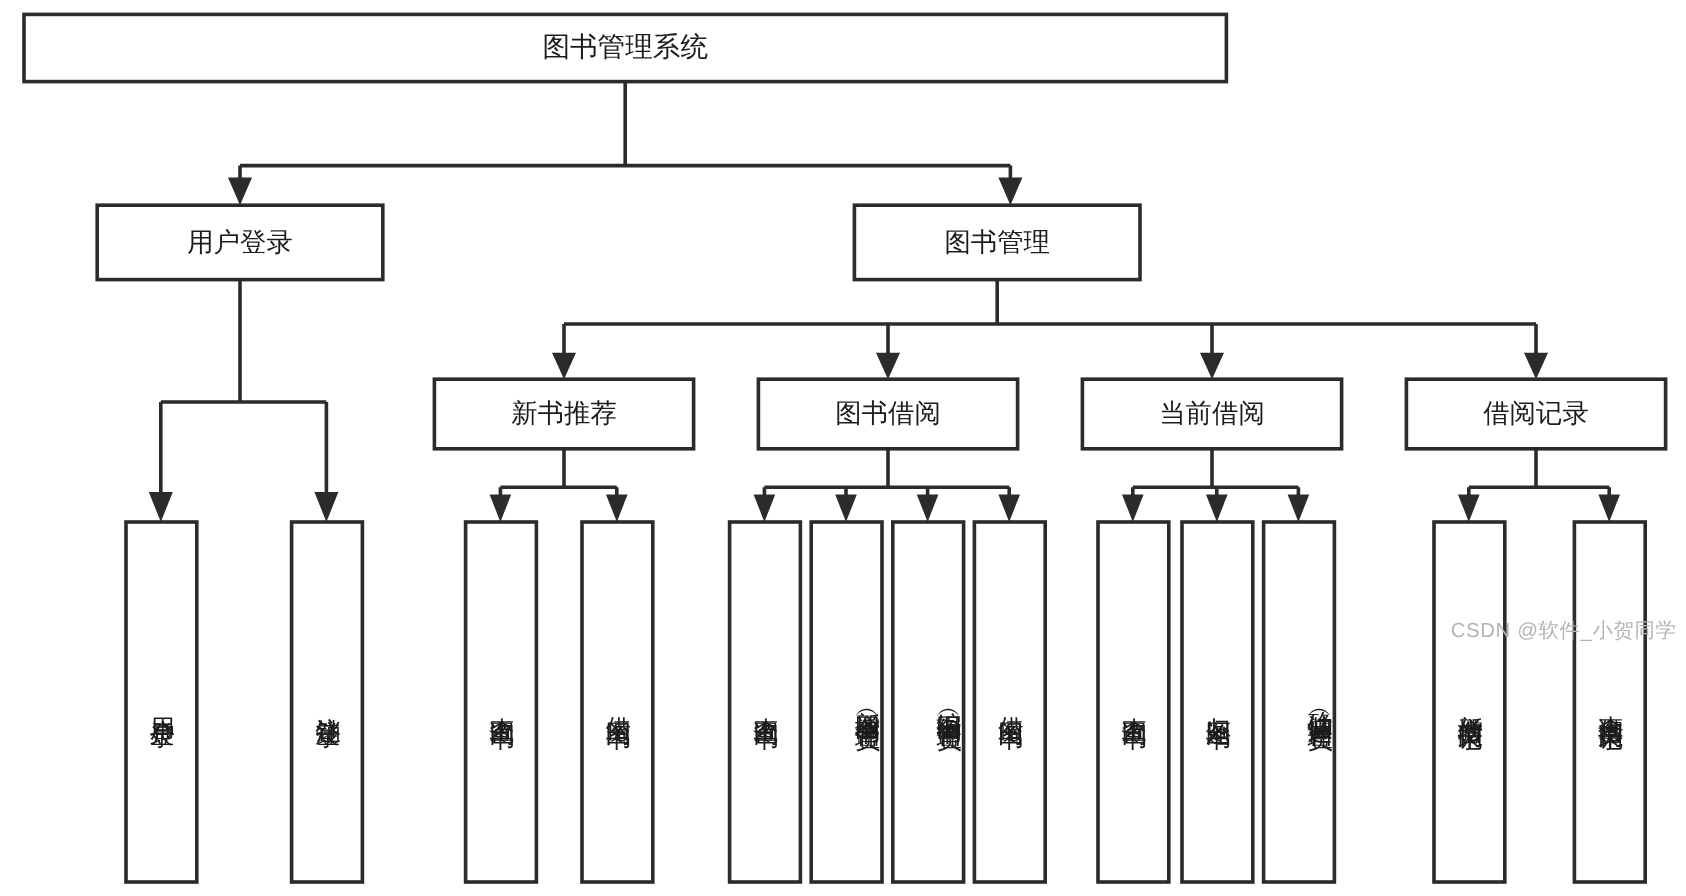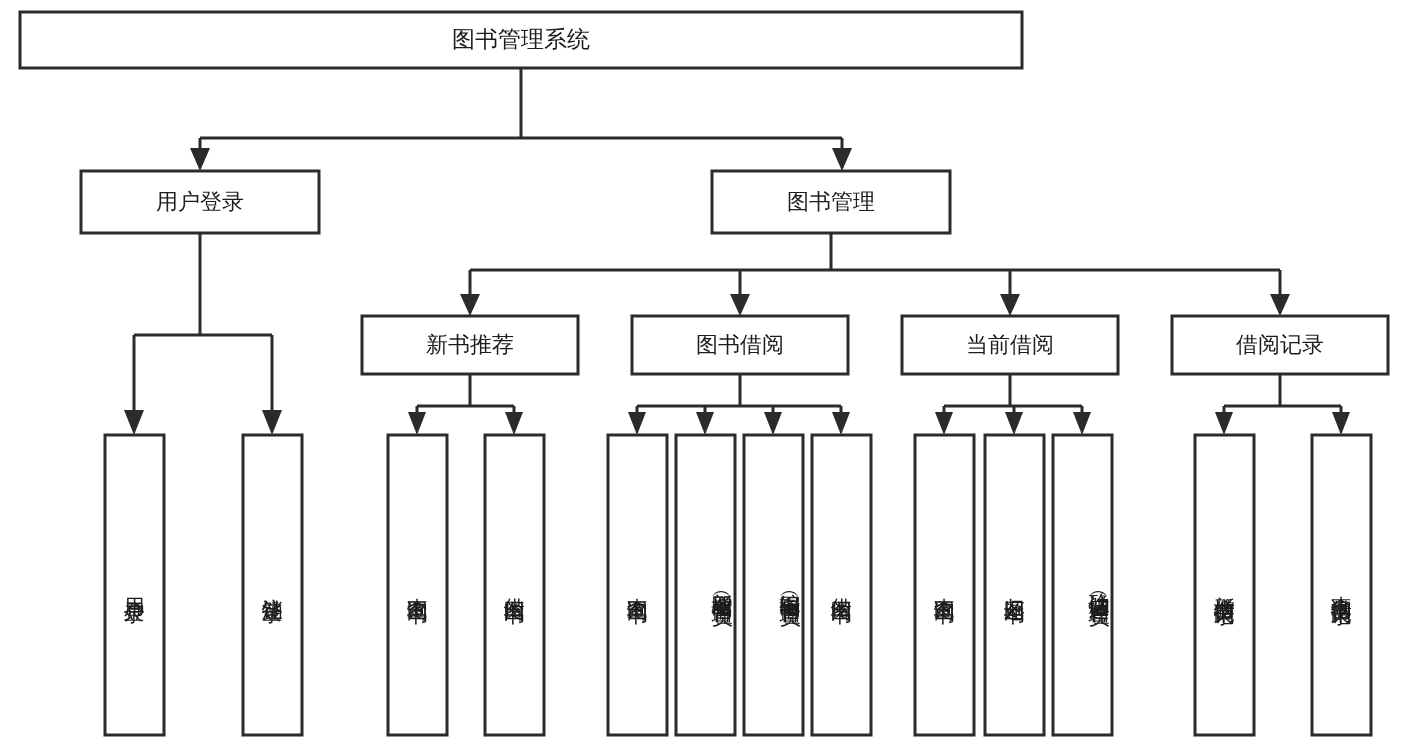--- a/index.html
+++ b/index.html
@@ -188,14 +188,15 @@
   <div class="vlabel" style="left:608px;top:435px;width:59px;height:300px;">查询图书</div>
   <div class="vlabel" style="left:676px;top:437px;width:59px;height:296px;align-items:flex-start;">新增图书（管理员）</div>
   <div class="vlabel" style="left:744px;top:437px;width:59px;height:296px;align-items:flex-start;">编辑图书（管理员）</div>
   <div class="vlabel" style="left:812px;top:435px;width:59px;height:300px;">借阅图书</div>
   <div class="vlabel" style="left:915px;top:435px;width:59px;height:300px;">查询图书</div>
   <div class="vlabel" style="left:985px;top:435px;width:59px;height:300px;">归还图书</div>
   <div class="vlabel" style="left:1053px;top:437px;width:59px;height:296px;align-items:flex-start;">确认归还（管理员）</div>
   <div class="vlabel" style="left:1195px;top:435px;width:59px;height:300px;">新增借阅记录</div>
   <div class="vlabel" style="left:1312px;top:435px;width:59px;height:300px;">查询借阅记录</div>
 
+  <div class="watermark">CSDN @软件_小贺同学</div>
 
 </div>
 
 </body></html>

